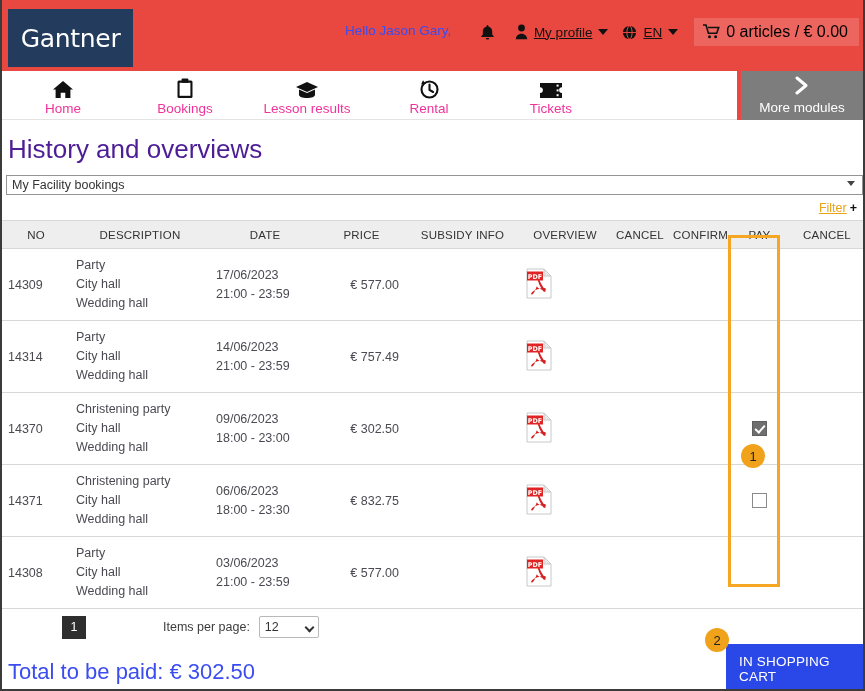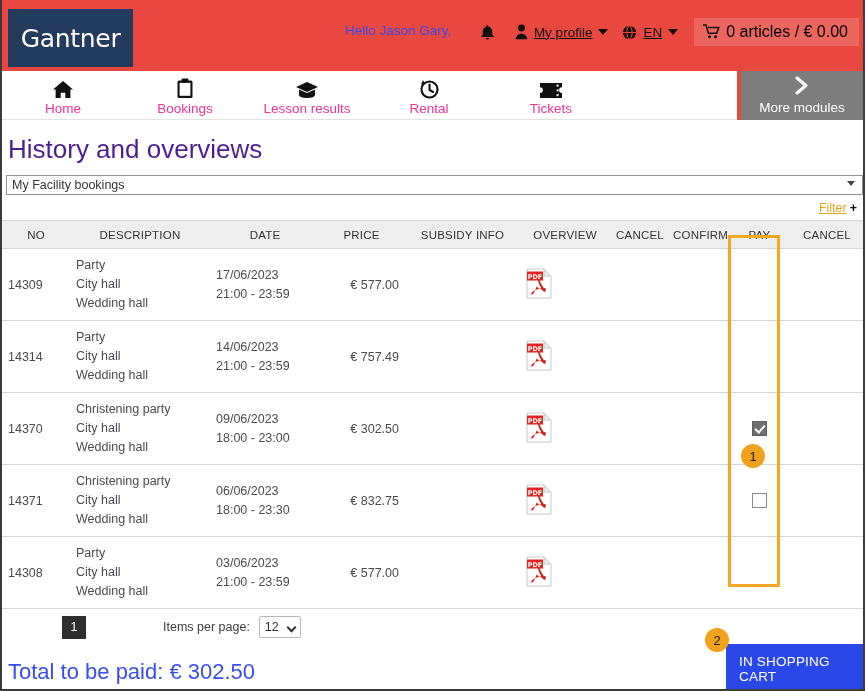--- a/index.html
+++ b/index.html
@@ -253,21 +253,21 @@
     font-size: 12.5px;
     display: flex; align-items: center; justify-content: center;
   }
   .ipp-label {
     margin-left: 77px;
     font-size: 12.5px;
     color: #3d3d3d;
   }
   .ipp-select {
     margin-left: 9px;
-    width: 42px; height: 22px;
+    width: 60px; height: 22px;
     border: 1px solid #b9b9b9;
     border-radius: 2px;
     background: #ffffff;
     font-size: 12.5px;
     color: #333;
     display: flex; align-items: center;
     padding-left: 5px;
     position: relative;
   }
   .ipp-select .ipp-arrow {

